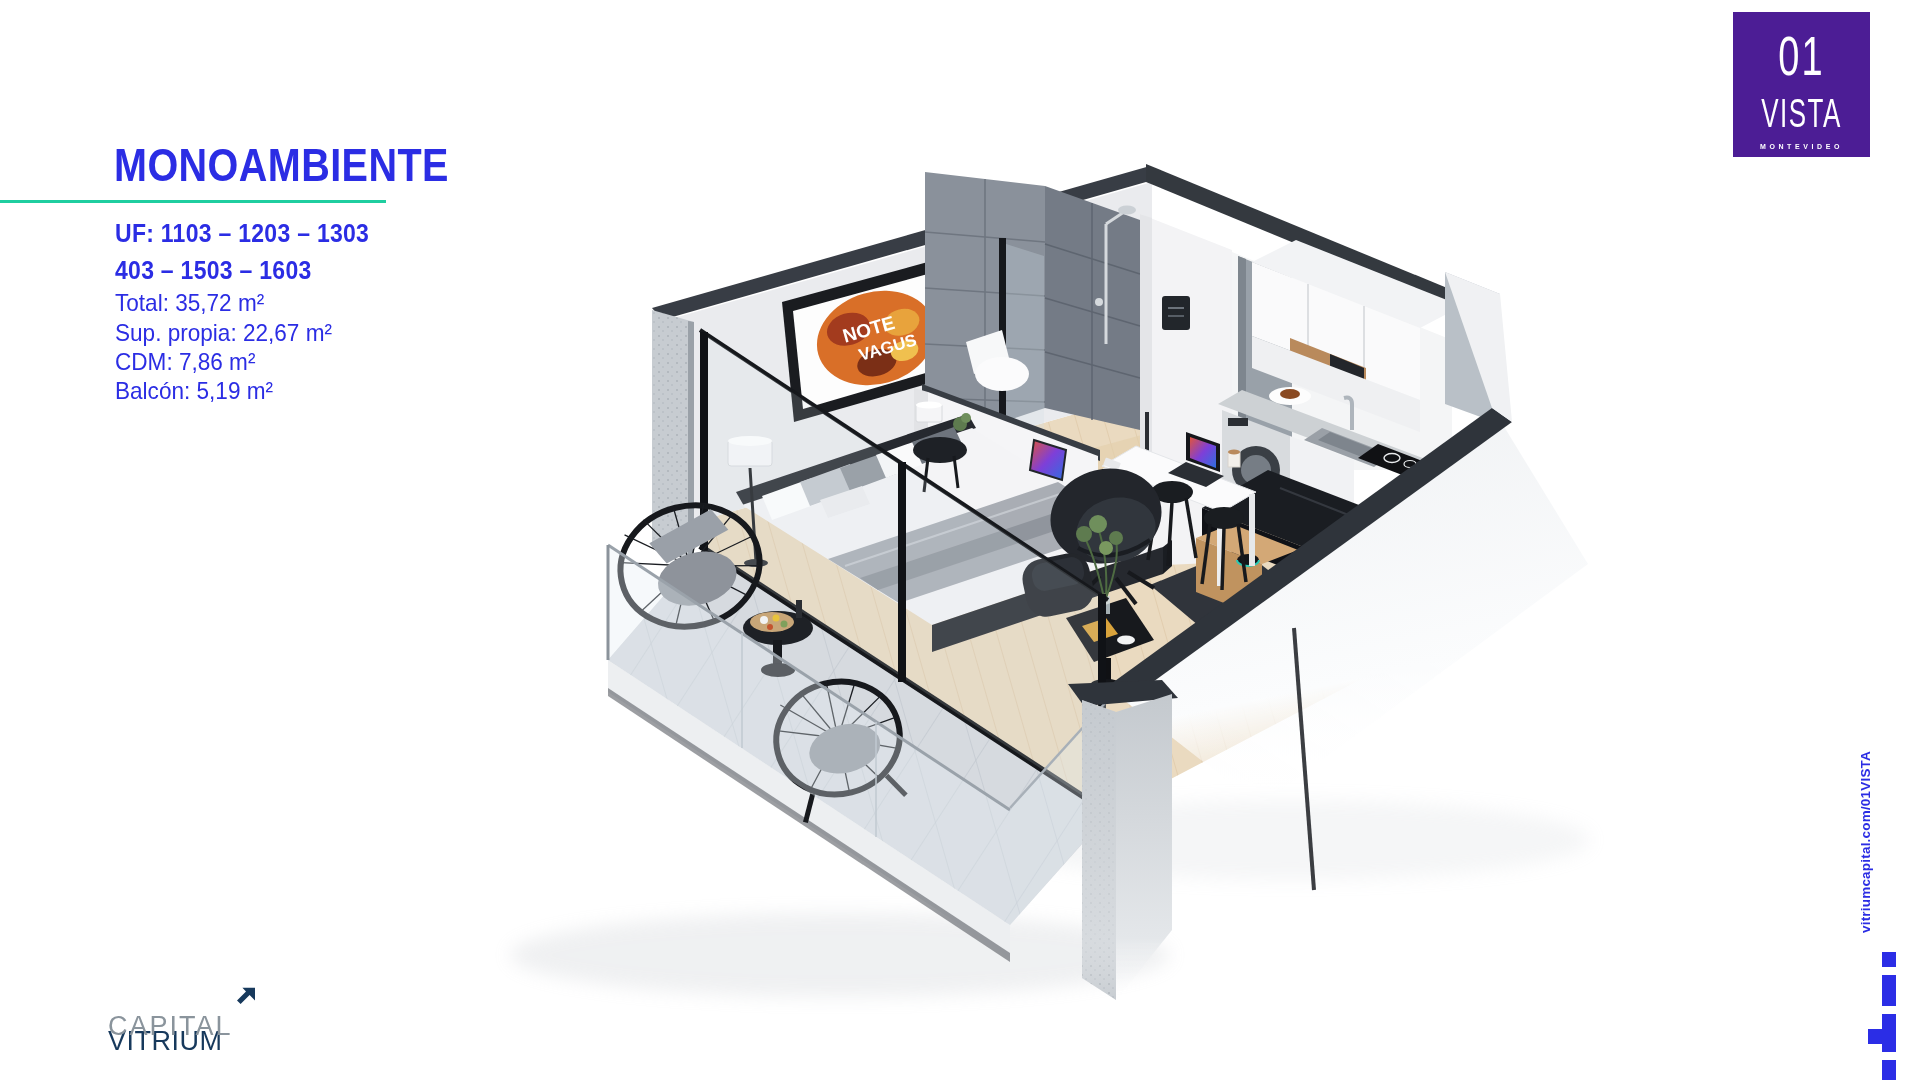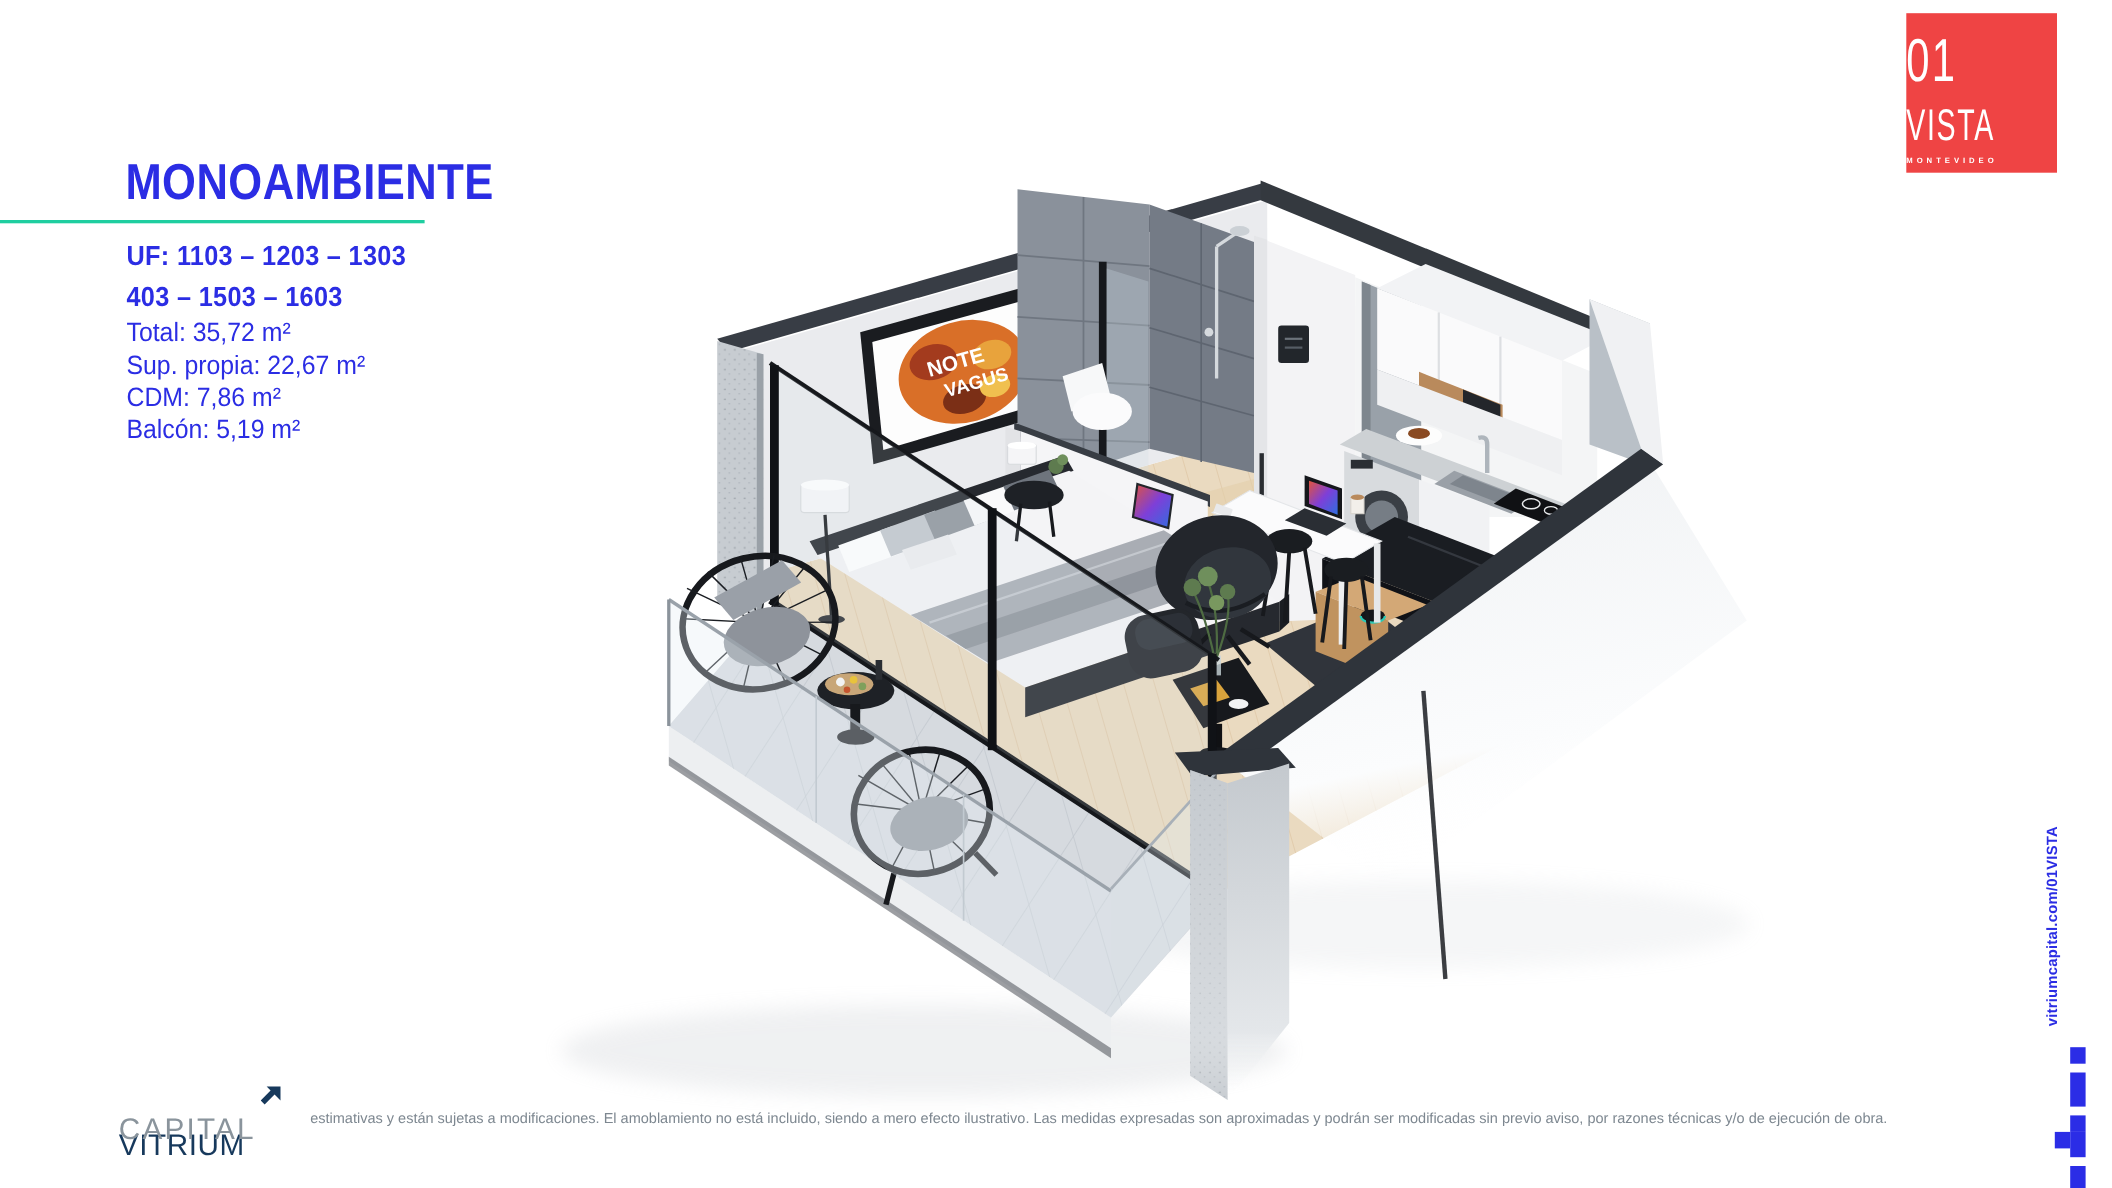--- a/index.html
+++ b/index.html
@@ -8,21 +8,21 @@
   .abs{position:absolute;}
   
   .title{left:114px;top:138px;font-size:46px;font-weight:bold;color:#2B2DE4;
          transform:scaleX(.86);transform-origin:left top;letter-spacing:.5px;white-space:nowrap;}
   .rule{left:0;top:200px;width:386px;height:3px;background:#1FCEA0;}
   .uf{left:115px;font-size:25px;font-weight:bold;color:#2B2DE4;transform:scaleX(.92);
       transform-origin:left top;white-space:nowrap;letter-spacing:.3px;}
   .spec{left:115px;font-size:24px;color:#2B2DE4;transform:scaleX(.94);
         transform-origin:left top;white-space:nowrap;}
   
-  .logo{left:1733px;top:12px;width:137px;height:145px;background:#ef4444;color:#fff;text-align:left;}
+  .logo{left:1733px;top:12px;width:137px;height:145px;background:#4c1d95;color:#fff;text-align:center;}
   .logo .num{position:absolute;left:0;right:0;top:14px;font-size:38px;font-weight:500;
              transform:scaleY(1.45);transform-origin:center top;letter-spacing:2px;}
   .logo .name{position:absolute;left:0;right:0;top:78px;font-size:26px;font-weight:400;
              transform:scaleY(1.55);transform-origin:center top;letter-spacing:1.5px;}
   .logo .city{position:absolute;left:0;right:0;top:131px;font-size:7px;letter-spacing:3.6px;font-weight:bold;}
   
   .brand1{left:108px;top:986px;font-size:27px;font-weight:normal;color:#17395C;letter-spacing:.5px;margin-top:40px;}
   .brand2{left:108px;top:1011px;font-size:27px;font-weight:normal;color:#8A949C;letter-spacing:2px;}
   .brand-arrow{left:237px;top:986px;}
   .disclaimer{left:282px;top:1008px;color:#7D8790;font-size:13.2px;line-height:17.5px;white-space:nowrap;}
@@ -420,21 +420,20 @@
     <line x1="1294" y1="628" x2="1314" y2="890" stroke="#1A1D22" stroke-width="4" opacity=".85"></line>
   </g>
 </svg>
 
 <div class="abs brand1">VITRIUM</div>
 <svg class="abs brand-arrow" width="22" height="22" viewBox="0 0 22 22">
   <polygon points="6,2 20,2 20,16 14,10 4,20 0,16 10,6" fill="#17395C" transform="scale(0.9)"></polygon>
 </svg>
 <div class="abs brand2">CAPITAL</div>
 <div class="abs disclaimer">
-  <div>estimativas y están sujetas a modificaciones. El amoblamiento no está incluido, siendo a mero efecto ilustrativo. Las medidas expresadas son aproximadas y podrán ser modificadas sin previo aviso, por razones técnicas y/o de ejecución de obra.</div>
 </div>
 
 <div class="abs vurl">vitriumcapital.com/01VISTA</div>
 <div class="abs px" style="left:1882px;top:952px;width:14px;height:15px"></div>
 <div class="abs px" style="left:1882px;top:975px;width:14px;height:31px"></div>
 <div class="abs px" style="left:1882px;top:1014px;width:14px;height:15px"></div>
 <div class="abs px" style="left:1868px;top:1029px;width:14px;height:15px"></div>
 <div class="abs px" style="left:1882px;top:1029px;width:14px;height:23px"></div>
 <div class="abs px" style="left:1882px;top:1060px;width:14px;height:20px"></div>
 

